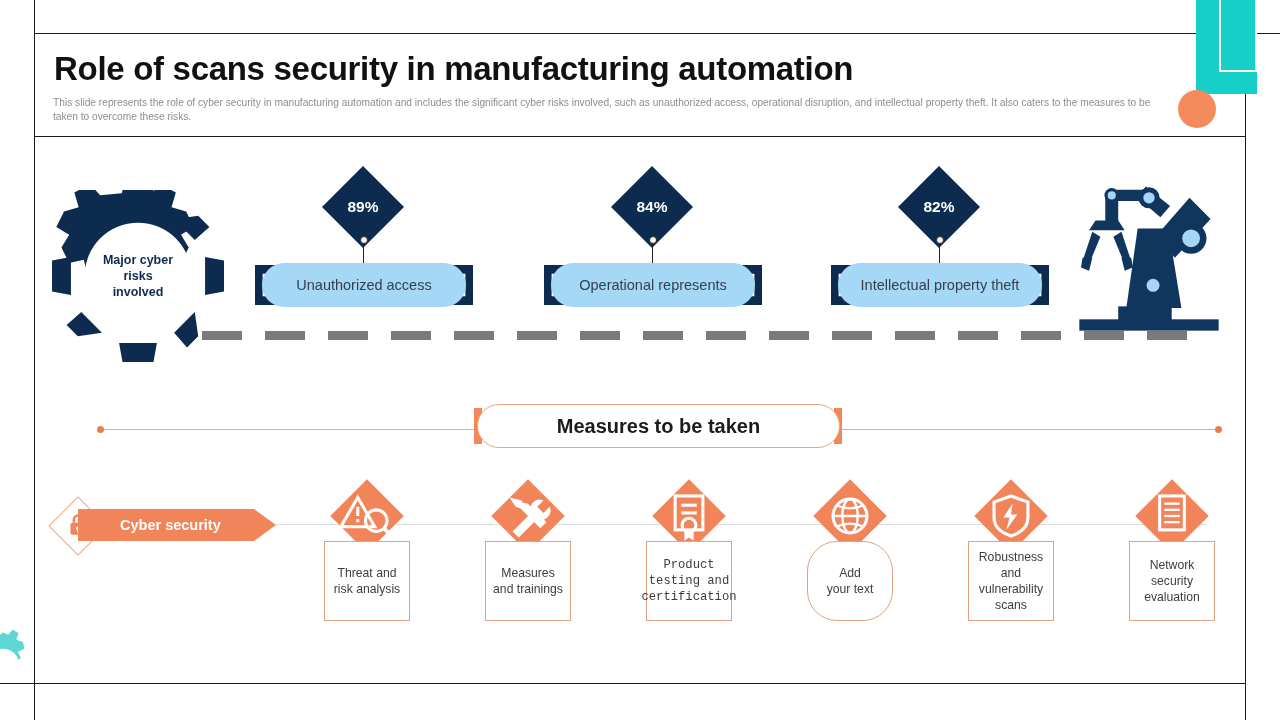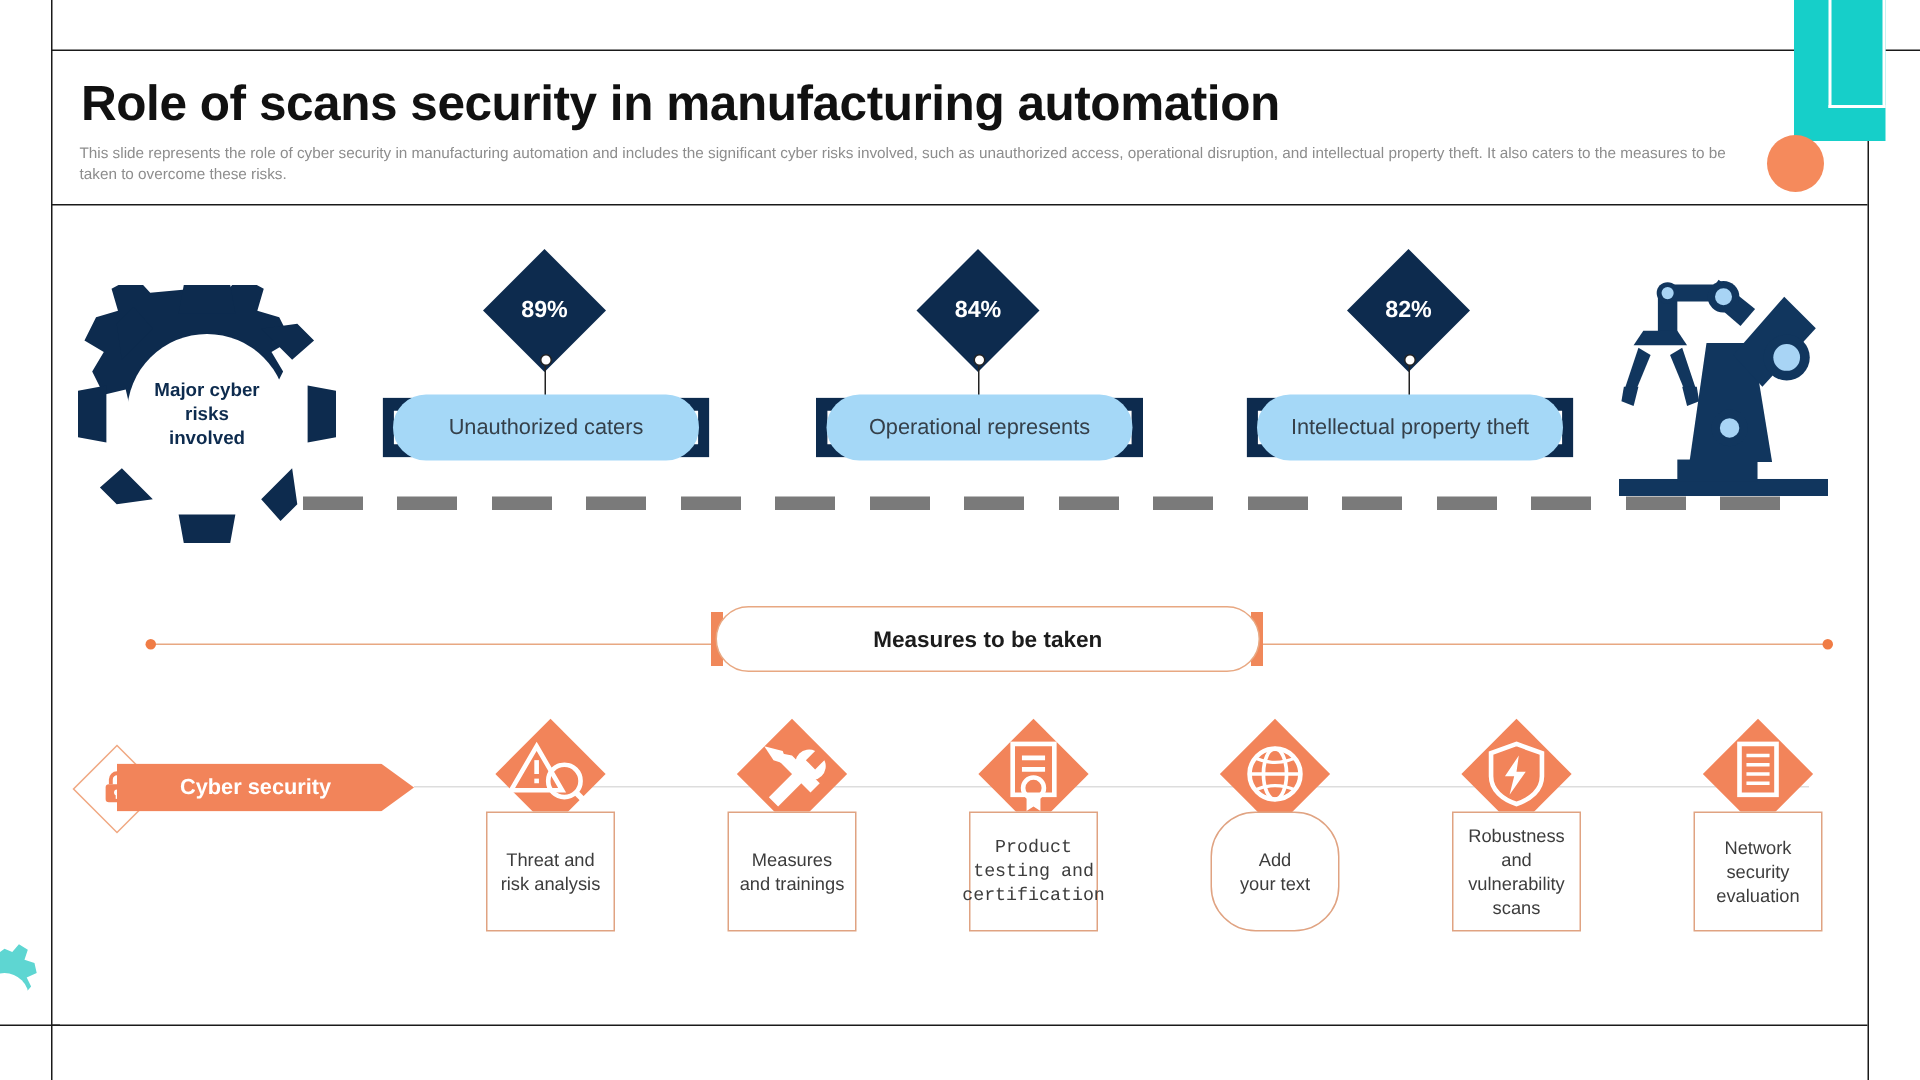--- a/index.html
+++ b/index.html
@@ -76,21 +76,21 @@
   
   .robot{position:absolute;left:1068px;top:180px;width:162px;height:162px;}
 
   
   .measures-line{position:absolute;left:100px;top:429px;width:1120px;height:1px;background:#e8a882;}
   .measures-dot{position:absolute;width:7px;height:7px;border-radius:50%;background:#f07c45;top:426px;}
   .measures-box{
     position:absolute;left:477px;top:404px;width:363px;height:44px;
     border:1.4px solid #e8a882;border-radius:22px;background:#fff;
     display:flex;align-items:center;justify-content:center;
-    font-size:15px;font-weight:bold;color:#1c1c1c;box-sizing:border-box;
+    font-size:20px;font-weight:bold;color:#1c1c1c;box-sizing:border-box;
   }
   .measures-cap{position:absolute;top:408px;width:8px;height:36px;background:#f0885a;}
 
   
   .cs-diamond{
     position:absolute;left:57px;top:505px;width:40px;height:40px;
     border:1px solid #f0a882;transform:rotate(45deg);background:#fff;
   }
   .cs-lock{position:absolute;left:65px;top:512px;width:26px;height:26px;}
   .cs-arrow{
@@ -156,21 +156,21 @@
 
   <div class="road"></div>
 
   <div class="risk">
     <div class="diamond" style="left:334px;top:178px;"></div>
     <div class="diamond-txt" style="left:322px;top:166px;">89%</div>
     <div class="stem" style="left:363px;top:240px;height:25px;"></div>
     <div class="stem-dot" style="left:360px;top:236px;"></div>
     <div class="bracket l" style="left:255px;top:265px;"></div>
     <div class="bracket r" style="left:453px;top:265px;"></div>
-    <div class="pill" style="left:262px;top:263px;width:204px;">Unauthorized caters</div>
+    <div class="pill" style="left:262px;top:263px;width:204px;">Unauthorized access</div>
   </div>
 
   <div class="risk">
     <div class="diamond" style="left:623px;top:178px;"></div>
     <div class="diamond-txt" style="left:611px;top:166px;">84%</div>
     <div class="stem" style="left:652px;top:240px;height:25px;"></div>
     <div class="stem-dot" style="left:649px;top:236px;"></div>
     <div class="bracket l" style="left:544px;top:265px;"></div>
     <div class="bracket r" style="left:742px;top:265px;"></div>
     <div class="pill" style="left:551px;top:263px;width:204px;">Operational represents</div>

